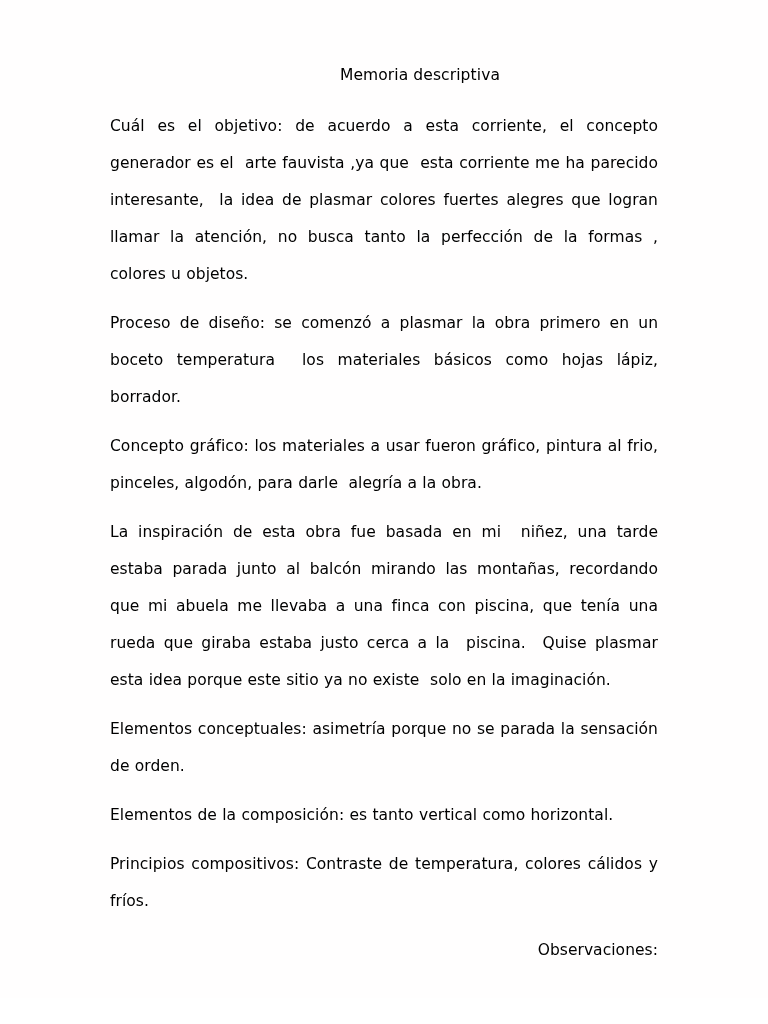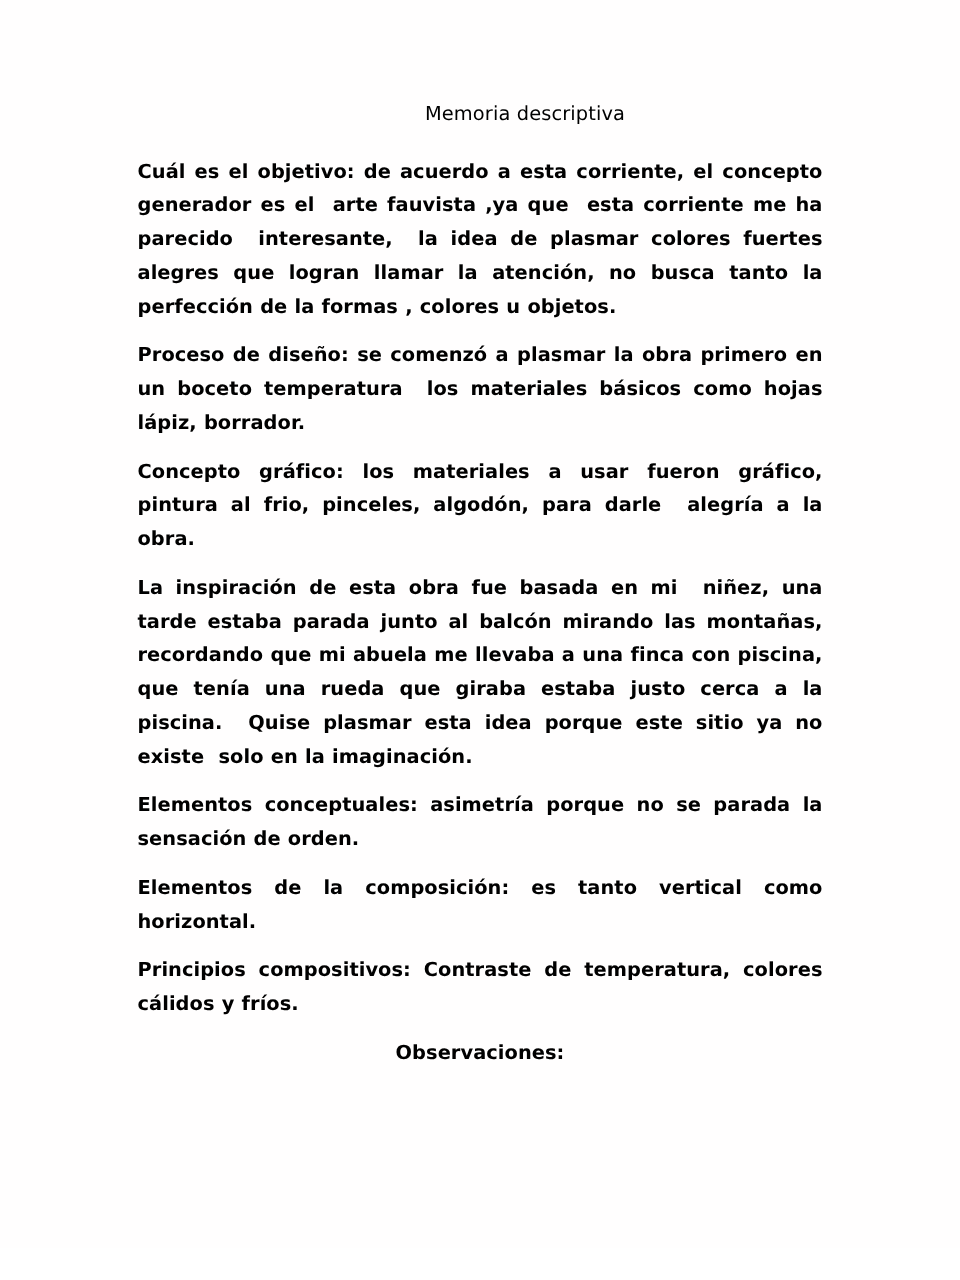--- a/index.html
+++ b/index.html
@@ -15,53 +15,53 @@
     color: #000000;
     overflow: hidden;
   }
 
   .page {
     position: relative;
     width: 768px;
     height: 998px;
     background: #fffefe;
     box-sizing: border-box;
-    padding: 78px 110px 0 110px;
+    padding: 62px 110px 0 110px;
   }
 
   .doc-title {
     font-size: 15.5px;
     line-height: 27px;
     text-align: center;
     margin: 0 0 19px 0;
     padding-left: 72px;
     font-weight: 400;
     letter-spacing: 0.1px;
     white-space: pre-wrap;
   }
 
   .para {
     font-size: 15.5px;
-    line-height: 27px;
+    line-height: 37px;
     text-align: justify;
     text-justify: inter-word;
     margin: 0 0 12px 0;
-    font-weight: 700;
+    font-weight: 400;
     letter-spacing: 0.05px;
     white-space: pre-wrap;
     word-spacing: 0.3px;
   }
 
   .para:last-child {
     margin-bottom: 0;
   }
 
   
   .para.no-justify {
-    text-align: center;
+    text-align: right;
   }
 </style>
 </head>
 <body>
 
 <div class="page">
 
   <h1 class="doc-title">Memoria descriptiva</h1>
 
   <p class="para">Cuál es el objetivo: de acuerdo a esta corriente, el concepto generador es el  arte fauvista ,ya que  esta corriente me ha parecido  interesante,  la idea de plasmar colores fuertes alegres que logran llamar la atención, no busca tanto la perfección de la formas , colores u objetos.</p>

